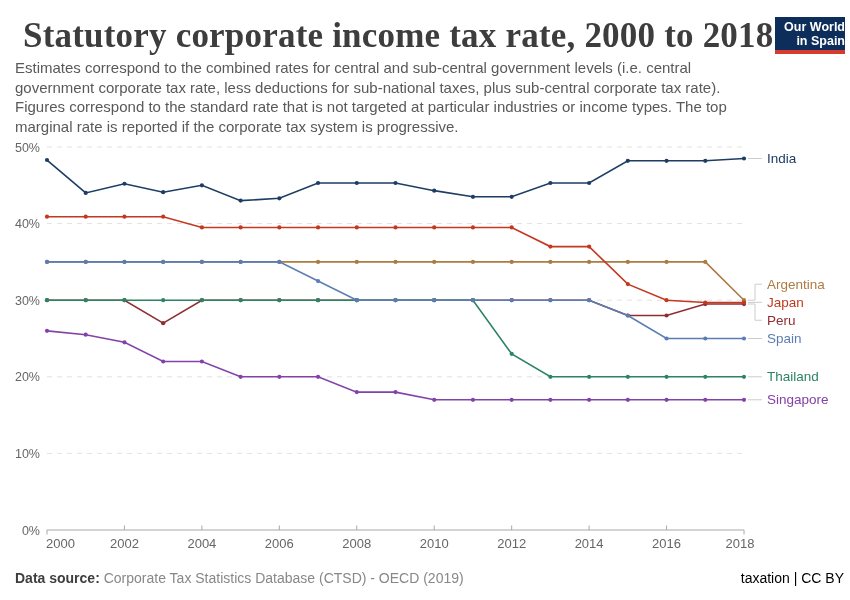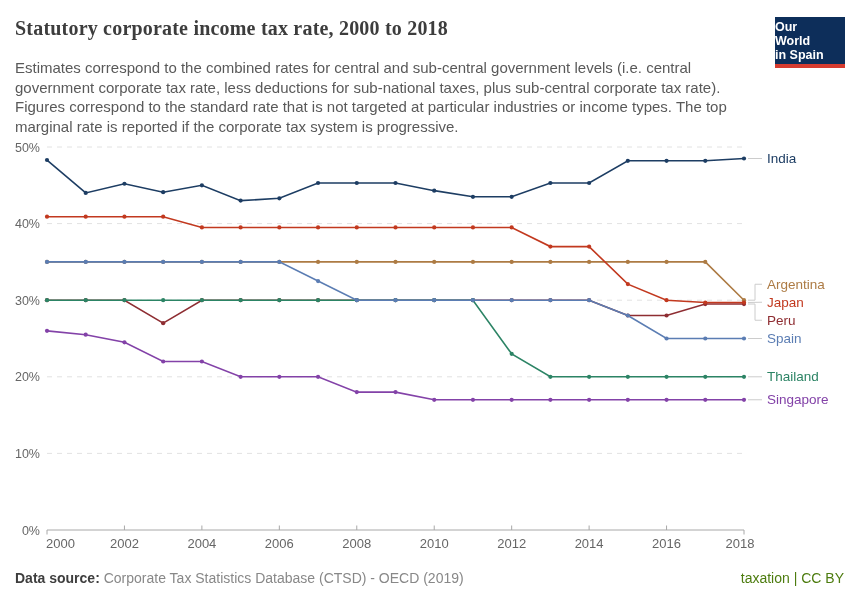--- a/index.html
+++ b/index.html
@@ -1,33 +1,33 @@
 <!DOCTYPE html>
 <html><head>
 <meta charset="utf-8">
 <style>
   html,body{margin:0;padding:0;background:#ffffff;}
   .page{position:relative;width:850px;height:600px;background:#ffffff;overflow:hidden;
         font-family:"Liberation Sans",sans-serif;}
-  .title{position:absolute;left:15px;top:11px;margin:0;
+  .title{position:absolute;left:15px;top:11px;margin:8px;
          font-family:"Liberation Serif","DejaVu Serif",serif;
-         font-weight:700;font-size:20px;line-height:34px;color:#3d3d3d;letter-spacing:.2px;}
+         font-weight:700;font-size:35px;line-height:34px;color:#3d3d3d;letter-spacing:.2px;}
   .subtitle{position:absolute;left:15px;top:58px;width:715px;margin:0;
             font-size:15px;line-height:19.5px;color:#595959;}
   .logo{position:absolute;left:775px;top:17px;width:70px;cursor:pointer;}
   .logo-text{background:#0d2e5a;color:#ffffff;font-weight:700;font-size:12.5px;
-             line-height:14px;text-align:left;padding:3px 16px 2px 0;}
+             line-height:14px;text-align:right;padding:3px 0 2px 0;}
   .logo-text span{display:block;}
   .logo-accent{height:4px;background:#d63b2f;}
   #chart-svg{position:absolute;left:0;top:130px;}
   #chart-svg text{font-family:"Liberation Sans",sans-serif;}
   .footer{position:absolute;left:15px;right:6px;top:570px;display:flex;
           justify-content:space-between;font-size:14px;color:#888888;}
   .footer .src-label{color:#3e3e3e;font-weight:700;}
-  .footer .license{color:#4d7c0f;}
+  .footer .license{color:#000000;}
 </style>
 </head>
 <body>
 
 <div class="page">
 
   <h1 class="title">Statutory corporate income tax rate, 2000 to 2018</h1>
 
   <div class="logo">
     <div class="logo-text" style="background: rgb(13, 46, 90);">

